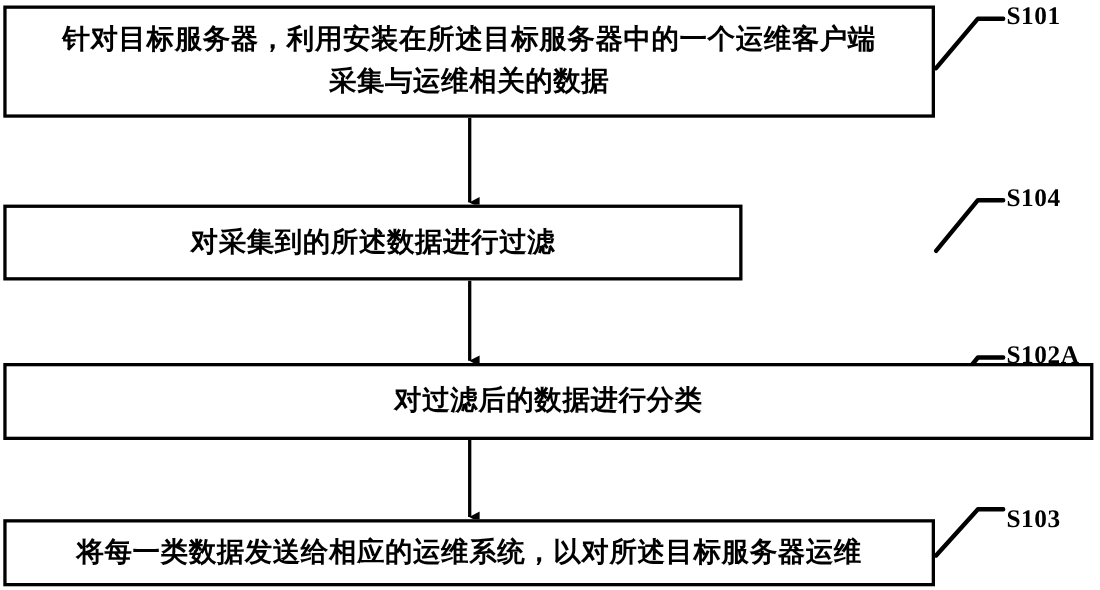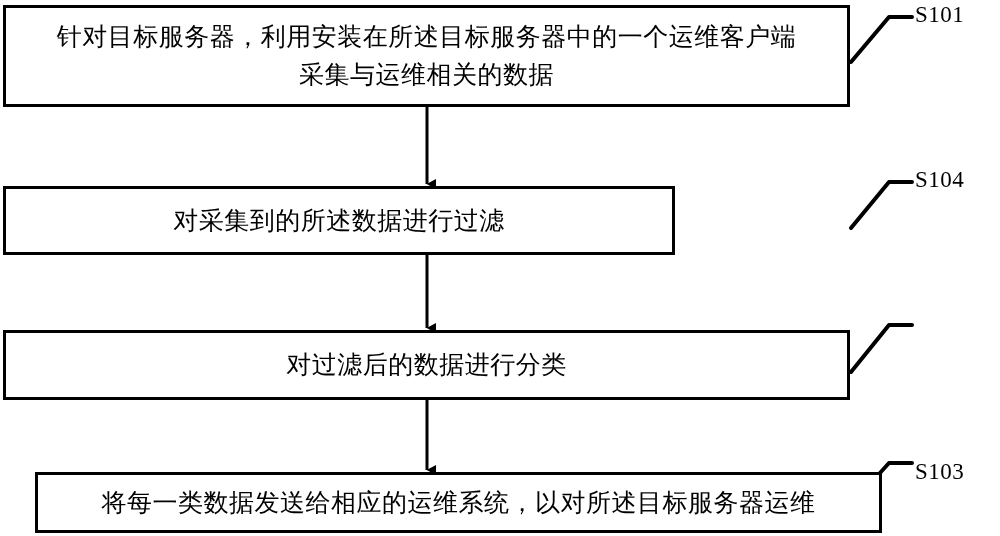--- a/index.html
+++ b/index.html
@@ -7,20 +7,21 @@
     padding: 0;
     background: #ffffff;
   }
   #canvas {
     position: relative;
     width: 1000px;
     height: 536px;
     background: #ffffff;
     overflow: hidden;
     font-family: "Liberation Serif", "DejaVu Serif", serif;
+    font-weight: bold;
   }
   .flow-svg {
     position: absolute;
     left: 0;
     top: 0;
     width: 1000px;
     height: 536px;
   }
   .step-box {
     position: absolute;
@@ -78,25 +79,26 @@
 
   <div class="step-box" style="left:3px; top:5px; width:847px; height:102px;">
     <div class="step-text">针对目标服务器，利用安装在所述目标服务器中的一个运维客户端
 采集与运维相关的数据</div>
   </div>
 
   <div class="step-box" style="left:3px; top:186px; width:672px; height:69px;">
     <div class="step-text">对采集到的所述数据进行过滤</div>
   </div>
 
-  <div class="step-box" style="left:3px; top:330px; width:847px; height:70px;text-align:right;">
+  <div class="step-box" style="left:3px; top:330px; width:991px; height:70px;text-align:right;">
     <div class="step-text">对过滤后的数据进行分类</div>
   </div>
 
-  <div class="step-box" style="left:3px; top:472px; width:847px; height:61px;margin-left:32px;">
+  <div class="step-box" style="left:3px; top:472px; width:847px; height:61px;">
     <div class="step-text">将每一类数据发送给相应的运维系统，以对所述目标服务器运维</div>
   </div>
 
   <div class="ref-label" style="left:915px; top:2px;">S101</div>
   <div class="ref-label" style="left:915px; top:167px;text-align:center;">S104</div>
+  <div class="ref-label" style="left:915px; top:310px;">S102A</div>
   <div class="ref-label" style="left:915px; top:459px;">S103</div>
 
 </div>
 
 </body></html>

